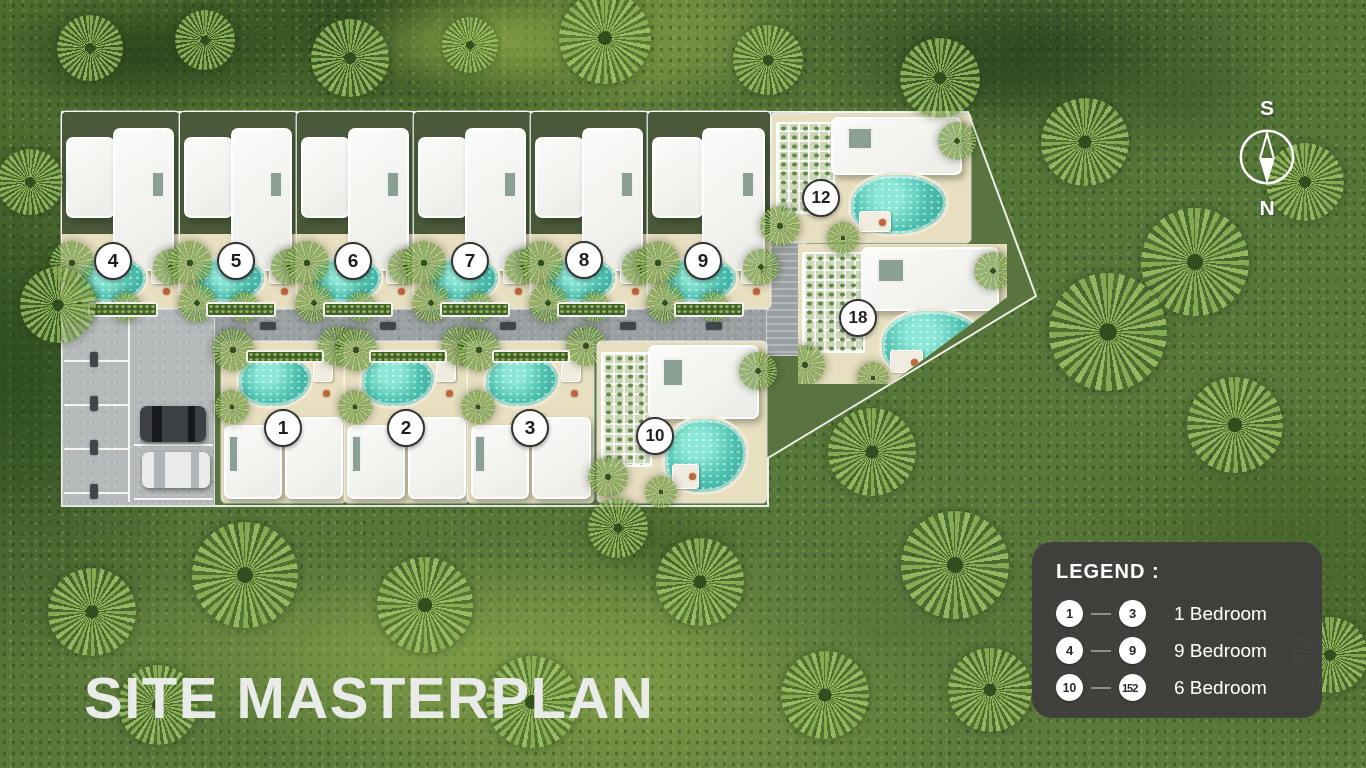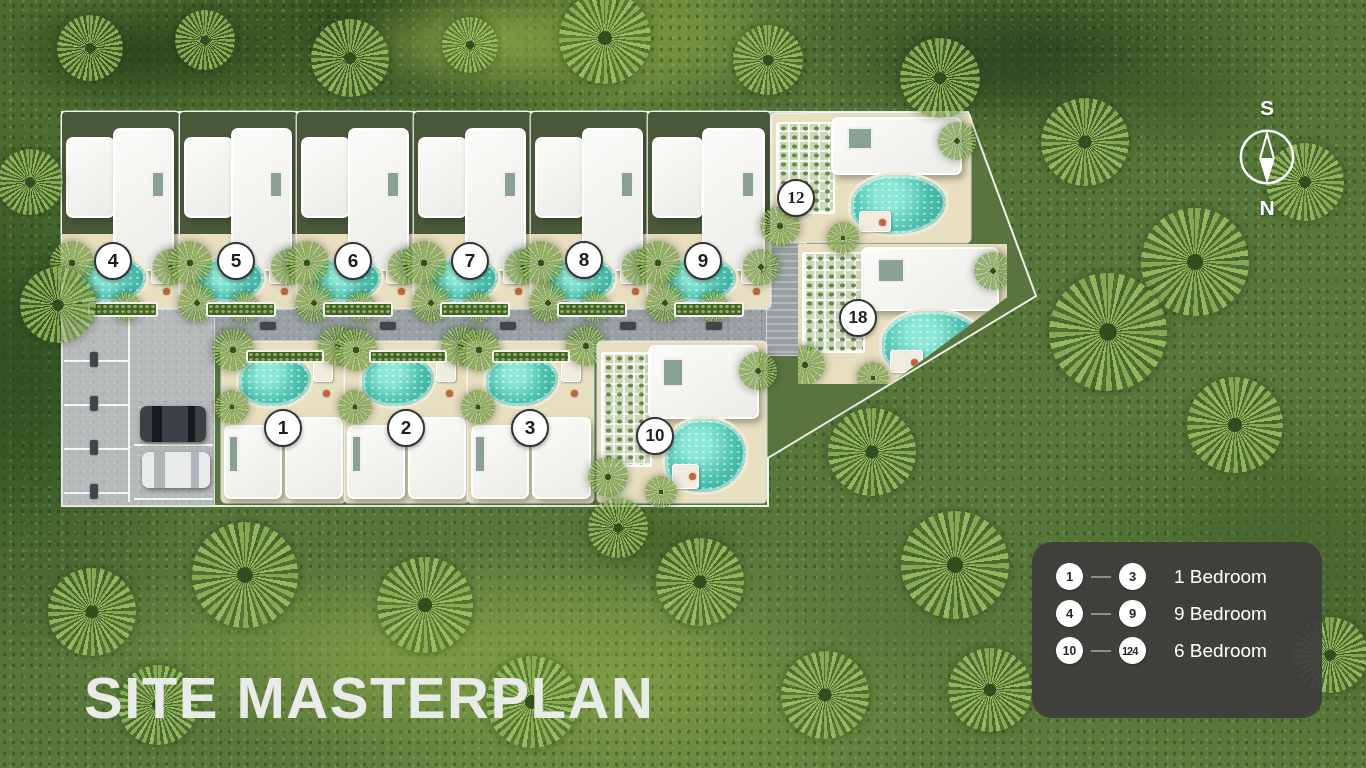--- a/index.html
+++ b/index.html
@@ -320,49 +320,50 @@
       <div class="badge" style="left: 406px; top: 428px;">2</div>
       <div class="badge" style="left: 530px; top: 428px;">3</div>
       <div class="badge" style="left: 113px; top: 261px;">4</div>
       <div class="badge" style="left: 236px; top: 261px;">5</div>
       <div class="badge" style="left: 353px; top: 261px;">6</div>
       <div class="badge" style="left: 470px; top: 261px;">7</div>
       <div class="badge" style="left: 584px; top: 260px;">8</div>
       <div class="badge" style="left: 703px; top: 261px;">9</div>
       <div class="badge" style="left: 655px; top: 436px; font-size: 17px;">10</div>
       <div class="badge" style="left: 858px; top: 318px; font-size: 17px;">18</div>
-      <div class="badge" style="left: 796px; top: 198px; font-size: 17px; font-family: Liberation Serif, serif;">12</div>
+      <div class="badge" style="left: 821px; top: 198px; font-size: 17px;">12</div>
     </div>
 
   <div class="abs compass">
     <span class="dir">S</span>
     <svg width="62" height="66" viewBox="0 0 64 68" style="margin:4px 0 2px">
       <circle cx="32" cy="34" r="27" fill="none" stroke="#fff" stroke-width="2.6"></circle>
       <polygon points="32,10 39,35 32,58 25,35" fill="none" stroke="#fff" stroke-width="2.2"></polygon>
       <polygon points="25,35 39,35 32,58" fill="#fff"></polygon>
     </svg>
     <span class="dir">N</span>
   </div>
 
   <div class="abs legend">
+    <div class="lg-head">LEGEND :</div>
     <div class="lg-row">
       <div class="lg-c">1</div>
       <div class="lg-dash"></div>
       <div class="lg-c">3</div>
       <div class="lg-label">1 Bedroom</div>
     </div>
     <div class="lg-row">
       <div class="lg-c">4</div>
       <div class="lg-dash"></div>
       <div class="lg-c">9</div>
       <div class="lg-label">9 Bedroom</div>
     </div>
     <div class="lg-row">
       <div class="lg-c med">10</div>
       <div class="lg-dash"></div>
-      <div class="lg-c small">124</div>
+      <div class="lg-c small">152</div>
       <div class="lg-label">6 Bedroom</div>
     </div>
   </div>
 
   <div class="abs title">SITE MASTERPLAN</div>
 
 </div>
 
 </body></html>

